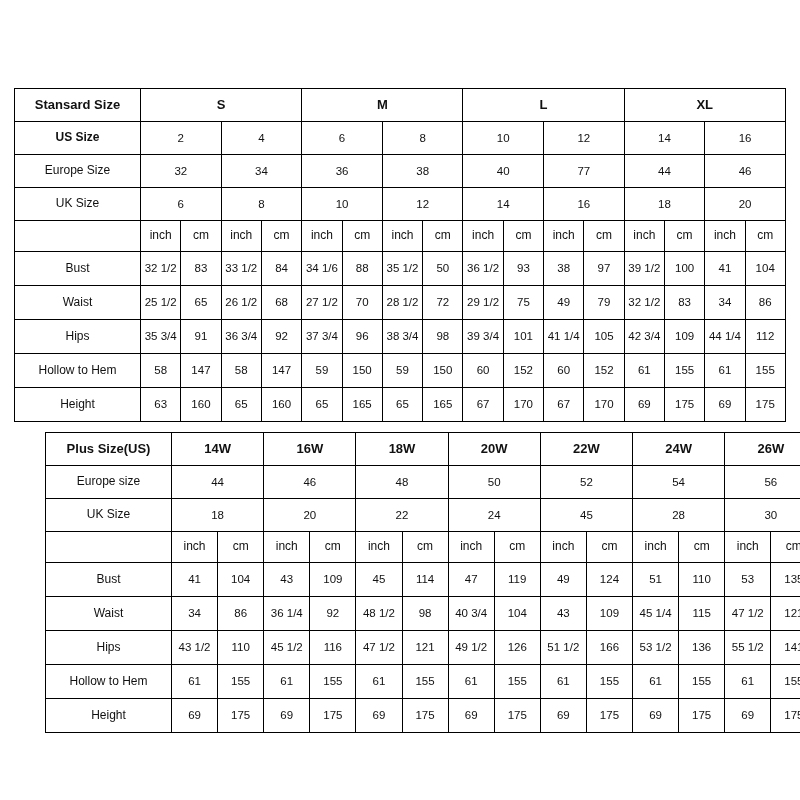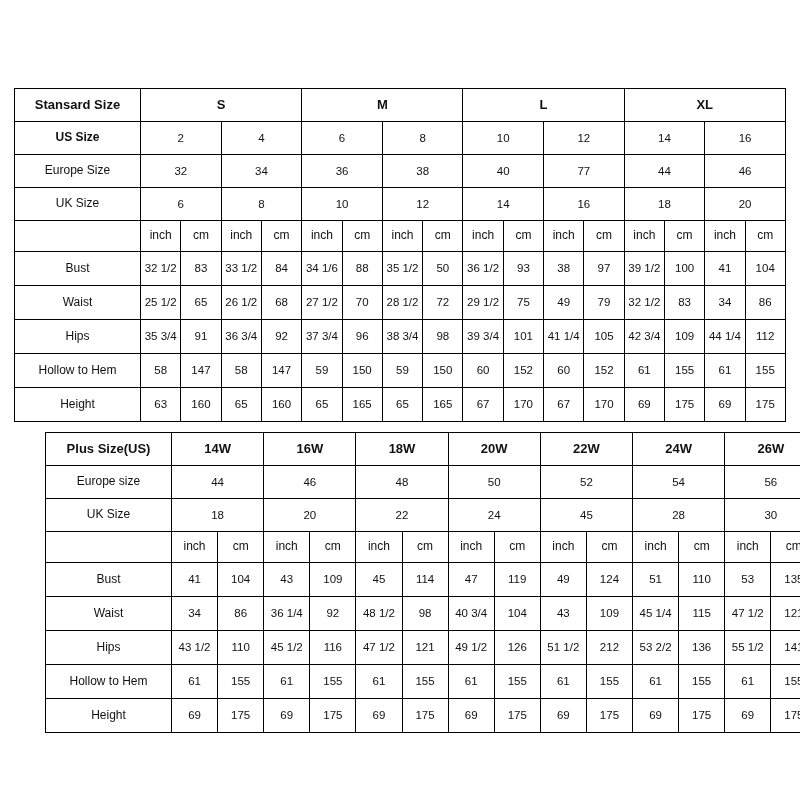--- a/index.html
+++ b/index.html
@@ -349,22 +349,22 @@
           <td class="rowlabel">Hips</td>
           <td class="tight">43 1/2</td>
           <td>110</td>
           <td class="tight">45 1/2</td>
           <td>116</td>
           <td class="tight">47 1/2</td>
           <td>121</td>
           <td class="tight">49 1/2</td>
           <td>126</td>
           <td class="tight">51 1/2</td>
-          <td>212</td>
-          <td class="tight">53 2/2</td>
+          <td>166</td>
+          <td class="tight">53 1/2</td>
           <td>136</td>
           <td class="tight">55 1/2</td>
           <td>141</td>
         </tr>
 
         <tr class="data-row">
           <td class="rowlabel">Hollow to Hem</td>
           <td>61</td>
           <td>155</td>
           <td>61</td>

